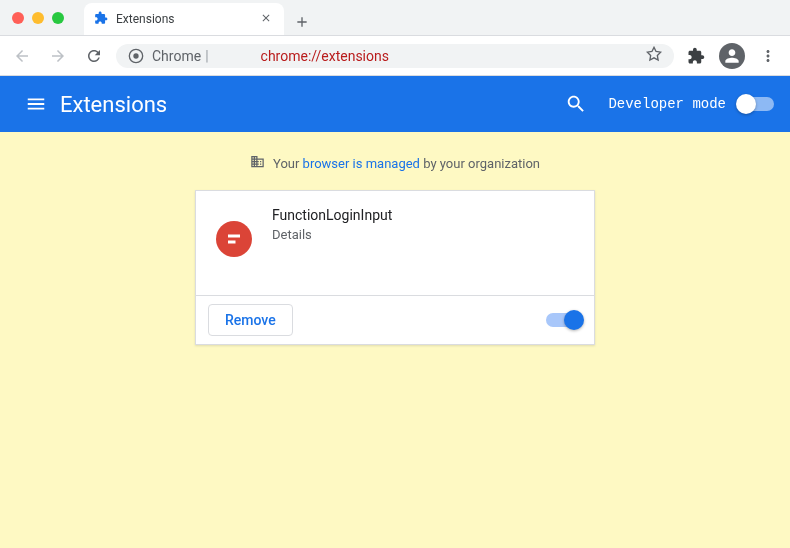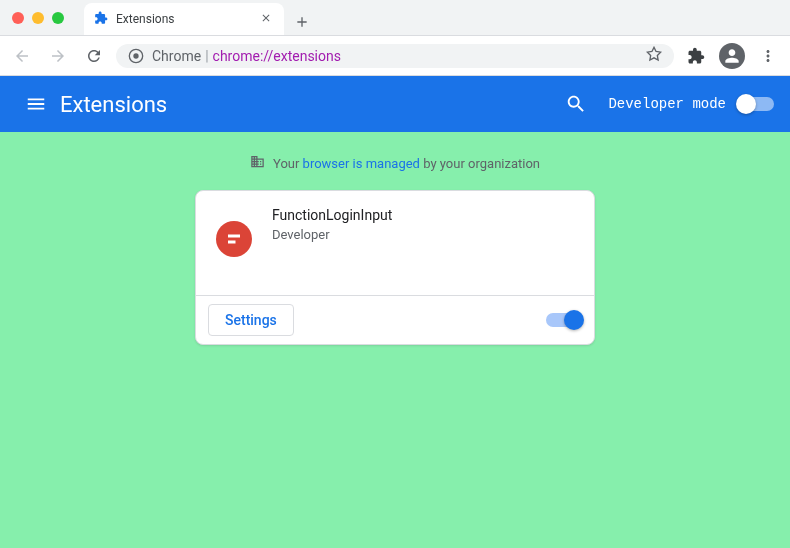--- a/index.html
+++ b/index.html
@@ -22,42 +22,42 @@
     
     
     .toolbar { height: 40px; background: #fff; display: flex; align-items: center; padding: 0 8px; gap: 8px; border-bottom: 1px solid #dadce0; }
     .nav-btn { width: 28px; height: 28px; display: flex; align-items: center; justify-content: center; border-radius: 50%; cursor: pointer; color: #5f6368; }
     .nav-btn.disabled { color: #bdc1c6; cursor: default; }
     .omnibox { flex: 1; height: 24px; background: #f1f3f4; border-radius: 14px; display: flex; align-items: center; padding: 0 12px; gap: 8px; }
     .omnibox-icon { color: #5f6368; display: flex; }
     .omnibox-text { font-size: 14px; display: flex; align-items: center; gap: 4px; }
     .omnibox-prefix { color: #5f6368; }
     .omnibox-sep { color: #9aa0a6; }
-    .omnibox-path { color: #a21caf; }
+    .omnibox-path { color: #b91c1c; margin-left: 48px; }
     .omnibox-star { color: #5f6368; margin-left: auto; }
     .toolbar-icon { width: 28px; height: 28px; display: flex; align-items: center; justify-content: center; color: #5f6368; cursor: pointer; }
     .avatar { width: 26px; height: 26px; border-radius: 50%; background: #5f6368; display: flex; align-items: center; justify-content: center; }
     .avatar svg { fill: #fff; }
     
     
     .app-header { height: 56px; background: #1a73e8; display: flex; align-items: center; padding: 0 16px; color: #fff; }
     .menu-btn { width: 40px; height: 40px; display: flex; align-items: center; justify-content: center; cursor: pointer; }
     .app-title { font-size: 22px; font-weight: 400; margin-left: 4px; }
     .header-spacer { flex: 1; }
     .search-btn { width: 40px; height: 40px; display: flex; align-items: center; justify-content: center; cursor: pointer; }
     .dev-mode { font-size: 14px; margin: 0 12px; font-family: Liberation Mono, monospace; }
     .switch { width: 36px; height: 14px; background: rgba(255,255,255,0.5); border-radius: 7px; position: relative; cursor: pointer; }
     .switch-knob { width: 20px; height: 20px; background: #fff; border-radius: 50%; position: absolute; top: -3px; left: -2px; box-shadow: 0 1px 3px rgba(0,0,0,0.3); }
     
     
-    .content { background: #86efac; padding: 16px 0; min-height: 416px; }
+    .content { background: #fef9c3; padding: 16px 0; min-height: 416px; }
     .managed-notice { text-align: center; font-size: 13px; color: #5f6368; padding: 6px 0 18px; display: flex; align-items: center; justify-content: center; gap: 8px; }
     .managed-notice .link { color: #1a73e8; }
     
-    .ext-card { width: 400px; margin: 0 auto; background: #fff; border: 1px solid #dadce0; border-radius: 8px; box-shadow: 0 1px 2px rgba(60,64,67,0.15); }
+    .ext-card { width: 400px; margin: 0 auto; background: #fff; border: 1px solid #dadce0; border-radius: 0; box-shadow: 0 1px 2px rgba(60,64,67,0.15); }
     .ext-body { padding: 16px 20px 20px; display: flex; gap: 20px; min-height: 104px; }
     .ext-icon { width: 36px; height: 36px; border-radius: 50%; background: #db4437; display: flex; align-items: center; justify-content: center; margin-top: 14px; flex-shrink: 0; }
     .ext-icon svg { fill: #fff; }
     .ext-info { flex: 1; }
     .ext-name { font-size: 14px; color: #202124; margin-bottom: 4px; }
     .ext-desc { font-size: 13px; color: #5f6368; }
     .ext-footer { border-top: 1px solid #dadce0; padding: 8px 12px; display: flex; align-items: center; gap: 8px; }
     .card-btn { border: 1px solid #dadce0; background: #fff; color: #1a73e8; font-size: 14px; font-weight: 500; padding: 7px 16px; border-radius: 4px; cursor: pointer; font-family: inherit; }
     .card-spacer { flex: 1; }
     .card-switch { width: 36px; height: 14px; background: #a8c7fa; border-radius: 7px; position: relative; cursor: pointer; }
@@ -182,24 +182,24 @@
 
   <div class="ext-card">
     <div class="ext-body">
       <div class="ext-icon">
         <svg width="18" height="18" viewBox="0 0 24 24">
             <path d="M4 6h16v4H4zm0 8h10v4H4z"></path>
           </svg>
       </div>
       <div class="ext-info">
         <div class="ext-name">FunctionLoginInput</div>
-        <div class="ext-desc">Developer</div>
+        <div class="ext-desc">Details</div>
       </div>
     </div>
     <div class="ext-footer">
-      <button class="card-btn">Settings</button>
+      <button class="card-btn">Remove</button>
       <div class="card-spacer"></div>
       <div class="card-switch">
         <div class="card-switch-knob"></div>
       </div>
     </div>
   </div>
 </div>
 
 </body></html>

